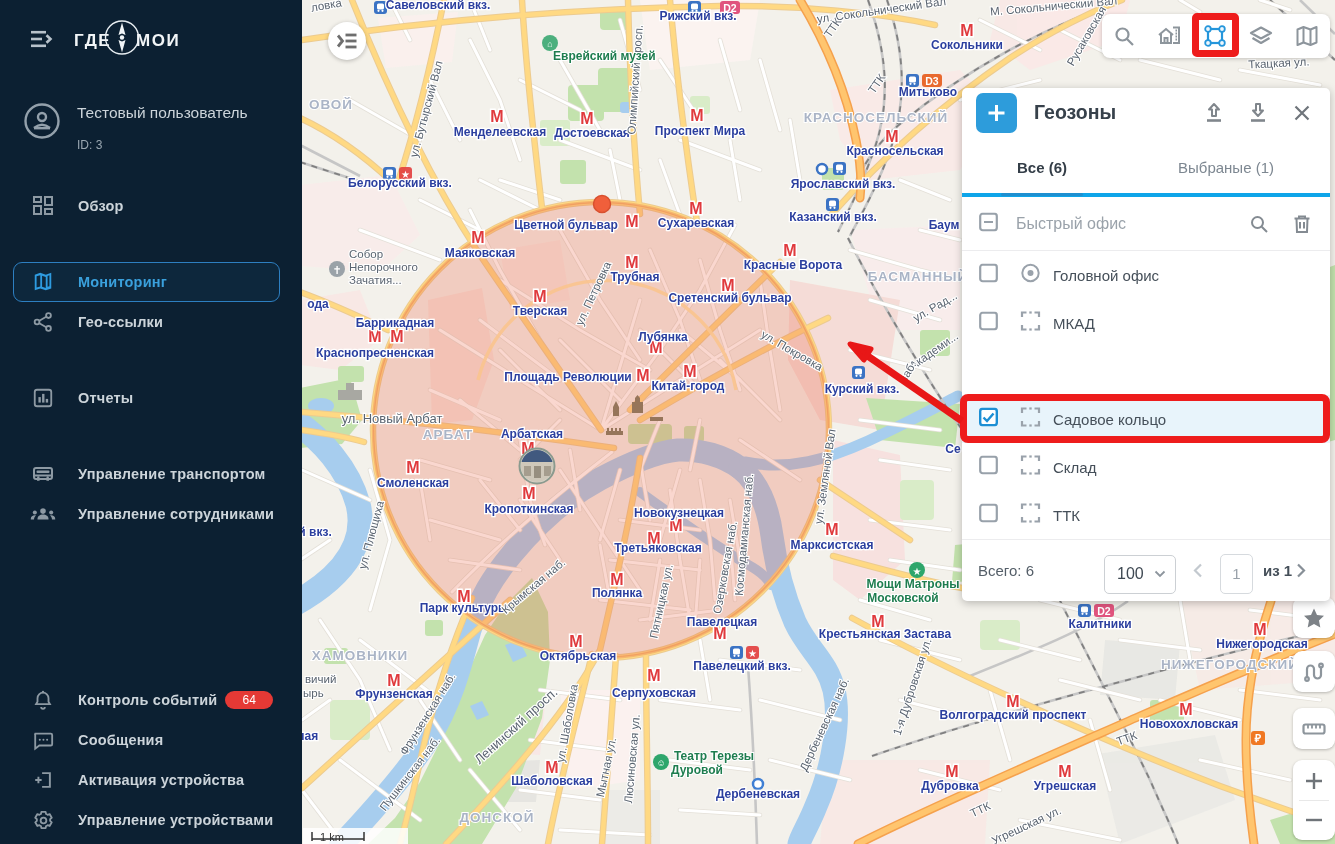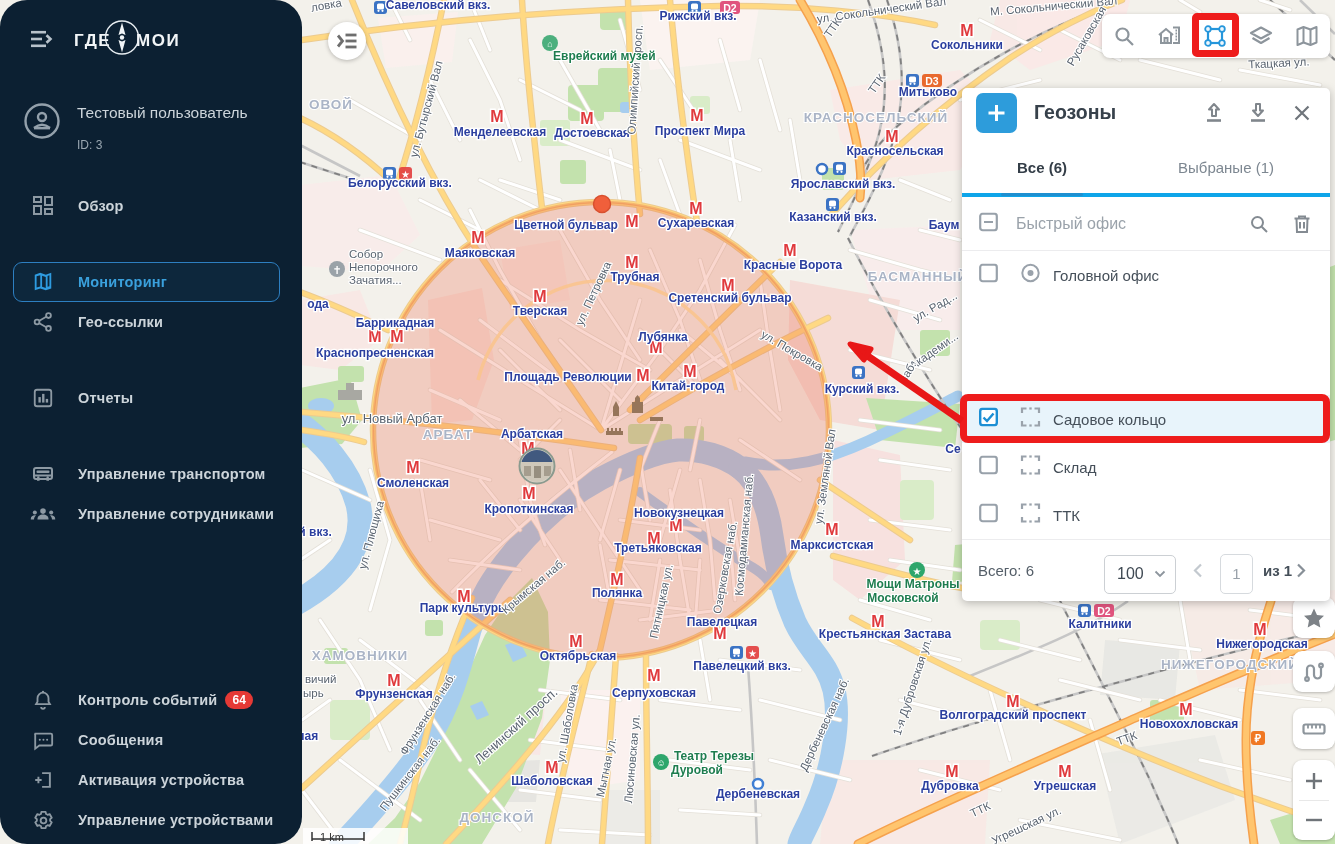--- a/index.html
+++ b/index.html
@@ -1,26 +1,26 @@
 <!DOCTYPE html>
 <html><head>
 <meta charset="utf-8">
 <style>
 *{margin:0;padding:0;box-sizing:border-box;}
 html,body{width:1335px;height:844px;overflow:hidden;}
 body{font-family:"Liberation Sans",sans-serif;background:#fff;}
 .stage{position:relative;width:1335px;height:844px;overflow:hidden;}
 .abs{position:absolute;}
 
-.sidebar{position:absolute;left:0;top:0;width:302px;height:844px;background:#0c2032;z-index:20;border-radius:27px;}
+.sidebar{position:absolute;left:0;top:0;width:302px;height:844px;background:#0c2032;z-index:20;}
 .sb-item{position:absolute;left:0;width:302px;height:40px;}
 .sb-ic{position:absolute;left:30px;top:50%;transform:translateY(-50%);width:26px;height:26px;display:flex;align-items:center;justify-content:center;}
 .sb-tx{position:absolute;left:78px;top:50%;transform:translateY(-50%);font-size:14.5px;font-weight:bold;color:#ccd4da;letter-spacing:.2px;white-space:nowrap;}
 .sb-sel{position:absolute;left:13px;top:262px;width:267px;height:40px;border:1px solid #2d7fc1;border-radius:9px;background:rgba(33,150,216,.06);}
-.badge64{display:inline-block;background:#e53935;color:#fff;font-size:12px;font-weight:bold;border-radius:9px;padding:2px 7px;margin-left:8px;vertical-align:1px;}
+.badge64{display:inline-block;background:#e53935;color:#fff;font-size:12px;font-weight:normal;border-radius:9px;padding:2px 17px;margin-left:8px;vertical-align:1px;}
 
 .round-btn{position:absolute;background:#fff;border-radius:50%;box-shadow:0 1px 4px rgba(0,0,0,.25);z-index:12;}
 .toolbar{position:absolute;left:1102px;top:14px;width:228px;height:44px;background:#fff;border-radius:8px;box-shadow:0 1px 4px rgba(0,0,0,.2);z-index:12;display:flex;align-items:center;justify-content:space-around;}
 .sqcol{position:absolute;width:42px;background:#fff;border-radius:9px;box-shadow:0 1px 3px rgba(0,0,0,.25);z-index:12;display:flex;align-items:center;justify-content:center;}
 
 .panel{position:absolute;left:962px;top:88px;width:368px;height:513px;background:#fff;border-radius:5px;box-shadow:0 2px 8px rgba(0,0,0,.25);z-index:14;font-family:"Liberation Sans",sans-serif;}
 .p-add{position:absolute;left:14px;top:5px;width:41px;height:40px;background:#2d9cdb;border-radius:7px;color:#fff;}
 .p-title{position:absolute;left:72px;top:13px;font-size:19.5px;font-weight:bold;color:#37414b;}
 .p-tabs{position:absolute;left:0;top:57px;width:368px;height:52px;border-bottom:4px solid #0ea5e9;}
 .p-tab1{position:absolute;left:0;top:0;width:160px;height:52px;text-align:center;line-height:46px;font-size:15px;font-weight:bold;color:#343e48;}
@@ -988,20 +988,36 @@
   <div class="p-row" style="top:163px;">
         <span class="p-cb"><svg width="19" height="19" viewBox="0 0 19 19">
             <rect x="1.2" y="1.2" width="16.6" height="16.6" rx="2.5" fill="#fff" stroke="#98a1aa" stroke-width="2.2"></rect>
           </svg></span>
         <span class="p-gi"><svg width="21" height="21" viewBox="0 0 21 21">
             <circle cx="10.5" cy="10.5" r="8.2" fill="none" stroke="#9aa2ab" stroke-width="2"></circle>
             <circle cx="10.5" cy="10.5" r="3" fill="#9aa2ab"></circle>
           </svg></span>
         <span class="p-lbl">Головной офис</span>
       </div>
+  <div class="p-row" style="top:211px;">
+        <span class="p-cb"><svg width="19" height="19" viewBox="0 0 19 19">
+            <rect x="1.2" y="1.2" width="16.6" height="16.6" rx="2.5" fill="#fff" stroke="#98a1aa" stroke-width="2.2"></rect>
+          </svg></span>
+        <span class="p-gi"><svg width="21" height="22" viewBox="0 0 21 22">
+            <g fill="none" stroke="#9aa2ab" stroke-width="2.2">
+              <path d="M2 7 V2.5 H6.5"></path>
+              <path d="M14.5 2.5 H19 V7"></path>
+              <path d="M19 15 V19.5 H14.5"></path>
+              <path d="M6.5 19.5 H2 V15"></path>
+              <path d="M9.3 2.5 h2.4" stroke-width="2.2"></path>
+              <path d="M9.3 19.5 h2.4"></path>
+            </g>
+          </svg></span>
+        <span class="p-lbl">МКАД</span>
+      </div>
   <div class="p-row" style="top:307px;background:#e8f4fb;">
         <span class="p-cb"><svg width="19" height="19" viewBox="0 0 19 19">
             <rect x="1.2" y="1.2" width="16.6" height="16.6" rx="2.5" fill="#fff" stroke="#1d8fd4" stroke-width="2.4"></rect>
             <path d="M4.5 10 L8 13.5 L14.5 6" stroke="#1d8fd4" stroke-width="2.4" fill="none"></path>
           </svg></span>
         <span class="p-gi"><svg width="21" height="22" viewBox="0 0 21 22">
             <g fill="none" stroke="#9aa2ab" stroke-width="2.2">
               <path d="M2 7 V2.5 H6.5"></path>
               <path d="M14.5 2.5 H19 V7"></path>
               <path d="M19 15 V19.5 H14.5"></path>

